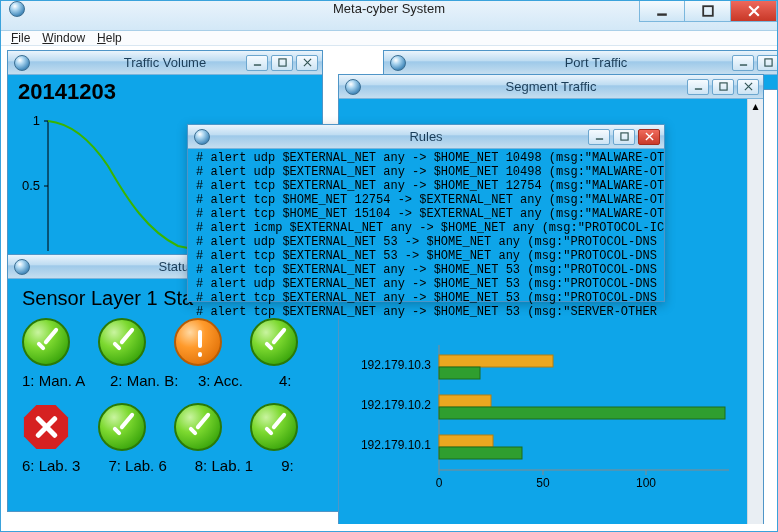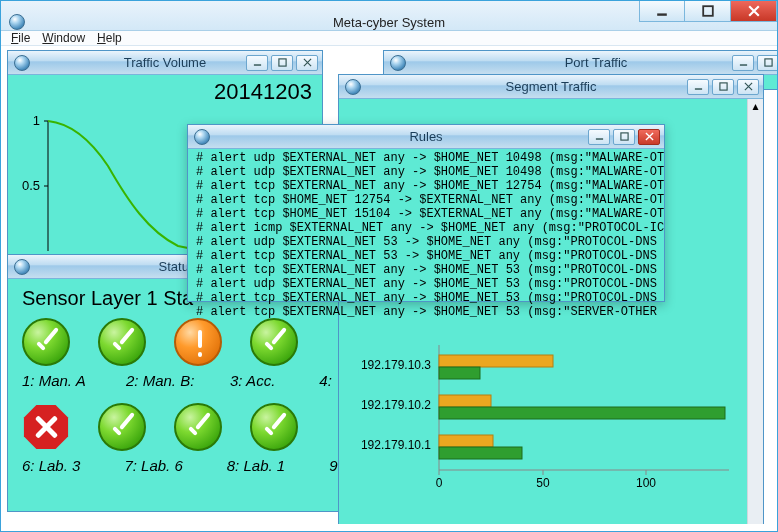--- a/index.html
+++ b/index.html
@@ -4,21 +4,21 @@
 <style>
   * { box-sizing: border-box; margin: 0; padding: 0; }
   html, body { width: 778px; height: 532px; overflow: hidden; font-family: "Segoe UI", Tahoma, sans-serif; font-size: 12px; }
   body { background: #fff; border: 1px solid #3aa2db; }
 
   
   .main-titlebar {
     height: 30px;
     background: linear-gradient(to bottom, #e9f3fb, #d3e8f7);
     border-bottom: 1px solid #a9cfe8;
-    display: flex; align-items: flex-end;
+    display: flex; align-items: flex-start;
     position: relative;
   }
   .main-app-icon {
     width: 16px; height: 16px; margin-left: 8px;
   }
   .main-title {
     position: absolute; left: 50%; transform: translateX(-50%);
     color: #222; font-size: 13px;
   }
   .winbtns {
@@ -48,21 +48,21 @@
     position: relative; background:#fff;
     width: 100%; height: calc(532px - 30px - 22px - 2px);
     overflow: hidden;
     padding: 6px;
   }
 
   
   .subwin {
     position: absolute;
     border: 1px solid #4f95c7;
-    background:#5eead4;
+    background:#0ea5e9;
     box-shadow: 0 0 0 rgba(0,0,0,0);
   }
   .subtitlebar {
     height: 24px;
     background: linear-gradient(to bottom,#eaf4fc,#bcdbf1 45%,#9dc9e9 46%,#c5deef);
     border-bottom:1px solid #7ab4db;
     display:flex; align-items:center; position:relative;
   }
   .subicon { width:16px; height:16px; margin-left:6px; }
   .subtitle { position:absolute; left:50%; transform:translateX(-50%); color:#1b3d58; font-size:13px; }
@@ -70,28 +70,28 @@
   .subbtn {
     width:22px; height:16px; border:1px solid #6ca6ce; border-radius:2px;
     background:linear-gradient(to bottom,#f6fbff,#cde4f4);
     display:flex; align-items:center; justify-content:center;
   }
   .subbtn.close { background:linear-gradient(to bottom,#ef6a5b,#c93a29); border-color:#a12c1f; }
   .subbtn svg { width:9px; height:9px; }
 
   
   .tv-content { padding:4px 10px 10px 10px; }
-  .tv-date { text-align:right; font-weight:normal; font-size:22px; color:#000; }
+  .tv-date { text-align:left; font-weight:bold; font-size:22px; color:#000; }
   .chart { position:relative; margin-top:6px; }
 
   
   .status-content { padding: 8px 14px; }
   .status-heading { font-size:20px; font-weight:400; color:#000; margin-bottom:8px; }
   .badge-row { display:flex; gap:28px; }
-  .label-row { display:flex; gap:44px; margin-top:6px; margin-bottom:14px;font-style:italic; }
+  .label-row { display:flex; gap:28px; margin-top:6px; margin-bottom:14px; }
   .label-row span { width:60px; text-align:left; font-size:15px; color:#000; white-space:nowrap; }
 
   
   .seg-content { position:relative; padding: 6px 10px 4px 10px; }
 
   
   .rules-content {
     font-family: "Consolas","Courier New",monospace; font-size:12px; line-height:14px;
     color:#000; white-space:pre; overflow:hidden; padding:2px 8px 4px 8px;
   }

